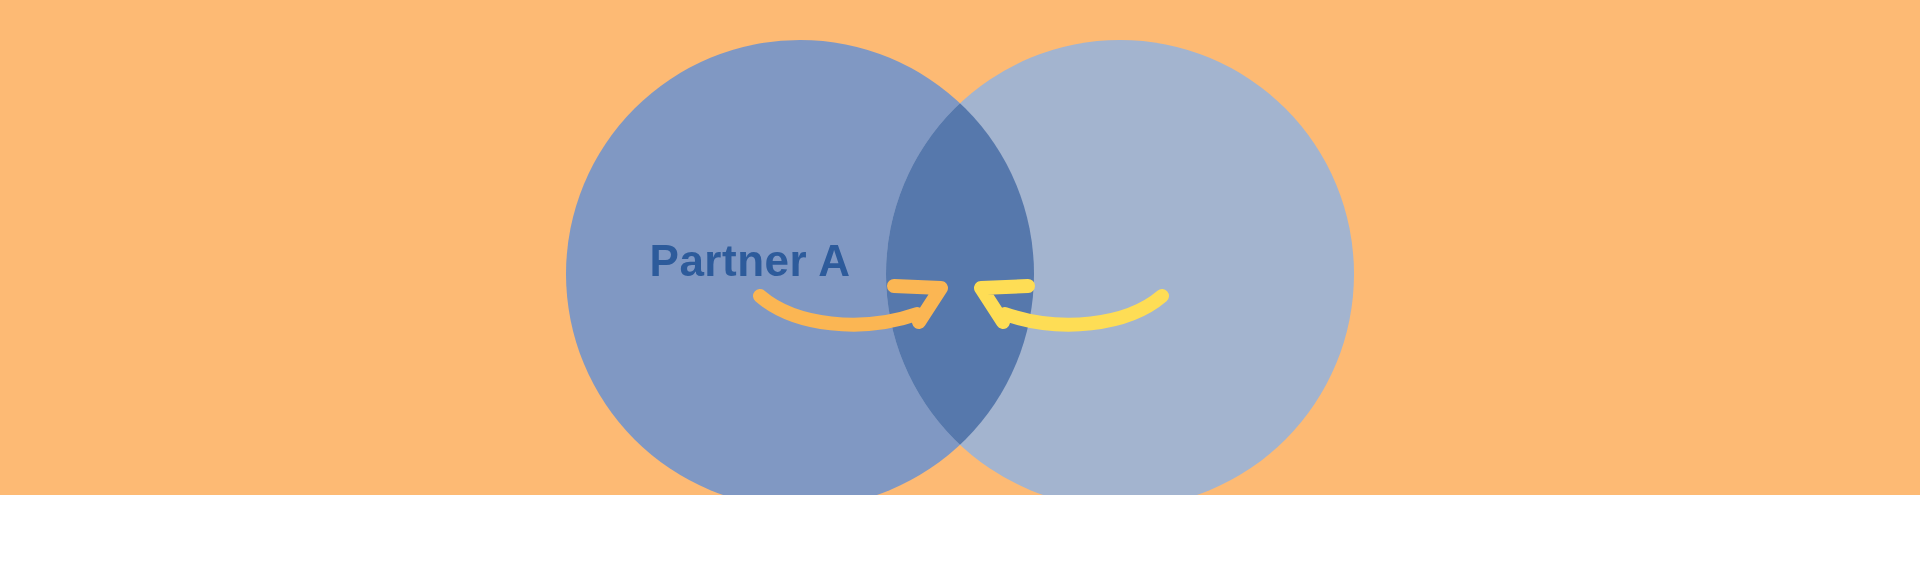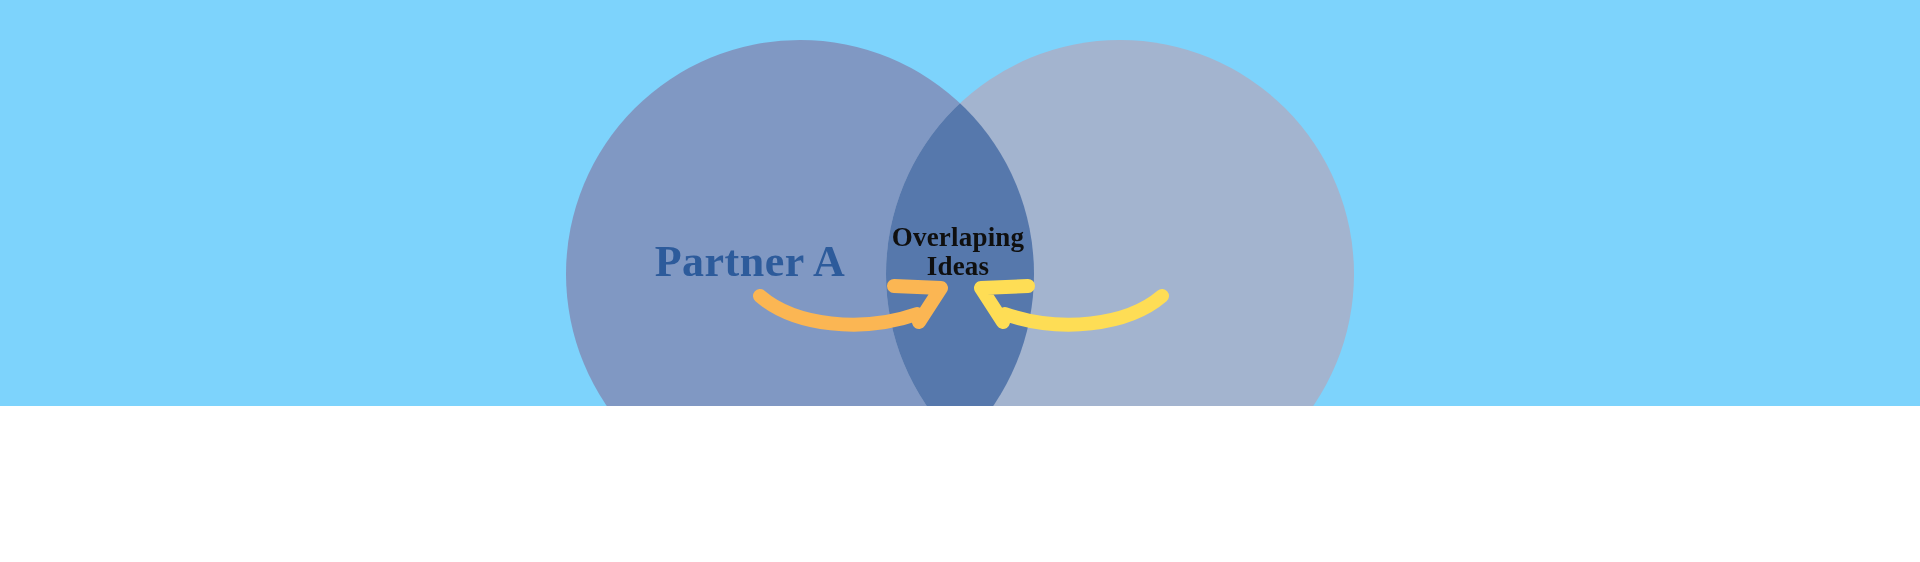--- a/index.html
+++ b/index.html
@@ -1,22 +1,22 @@
 <!DOCTYPE html>
 <html><head>
 <meta charset="utf-8">
 <style>
   html, body { margin: 0; padding: 0; background: #ffffff; }
   .stage {
     position: relative;
     width: 1920px;
-    height: 406px;
-    background: #7dd3fc;
+    height: 495px;
+    background: #fdba74;
     overflow: hidden;
-    font-family: Liberation Serif, serif;
+    font-family: Liberation Sans, sans-serif;
   }
   .stage svg { position: absolute; left: 0; top: 0; }
   .label {
     position: absolute;
     transform: translate(-50%, -50%);
     white-space: nowrap;
     user-select: none;
   }
   .partner-label {
     font-size: 44px;
@@ -52,18 +52,14 @@
     </g>
 
     <path d="M 760 296 C 795 326 862 333 917 314 M 941 288 L 894 286 M 941 288 L 919 322" fill="none" stroke-width="14" stroke-linecap="round" stroke-linejoin="round" stroke="#fbb653"></path>
 
     <path d="M 1162 296 C 1127 326 1060 333 1005 314 M 981 288 L 1028 286 M 981 288 L 1003 322" fill="none" stroke-width="14" stroke-linecap="round" stroke-linejoin="round" stroke="#fedd55"></path>
   </svg>
 
   <div class="label partner-label" style="left: 750px; top: 261px; color: rgb(45, 91, 155);">Partner A</div>
 
 
-  <div class="label overlap-label" style="left: 958px; top: 252px; color: rgb(15, 15, 15);">
-    <div>Overlaping</div>
-    <div>Ideas</div>
-  </div>
 
 </div>
 
 </body></html>

